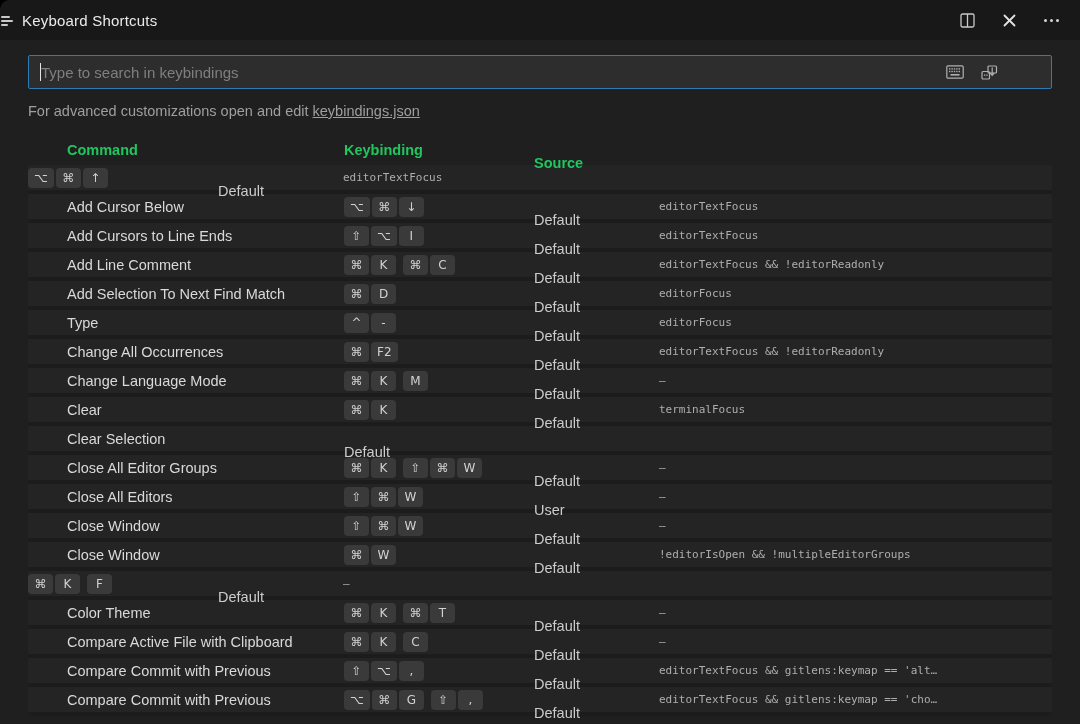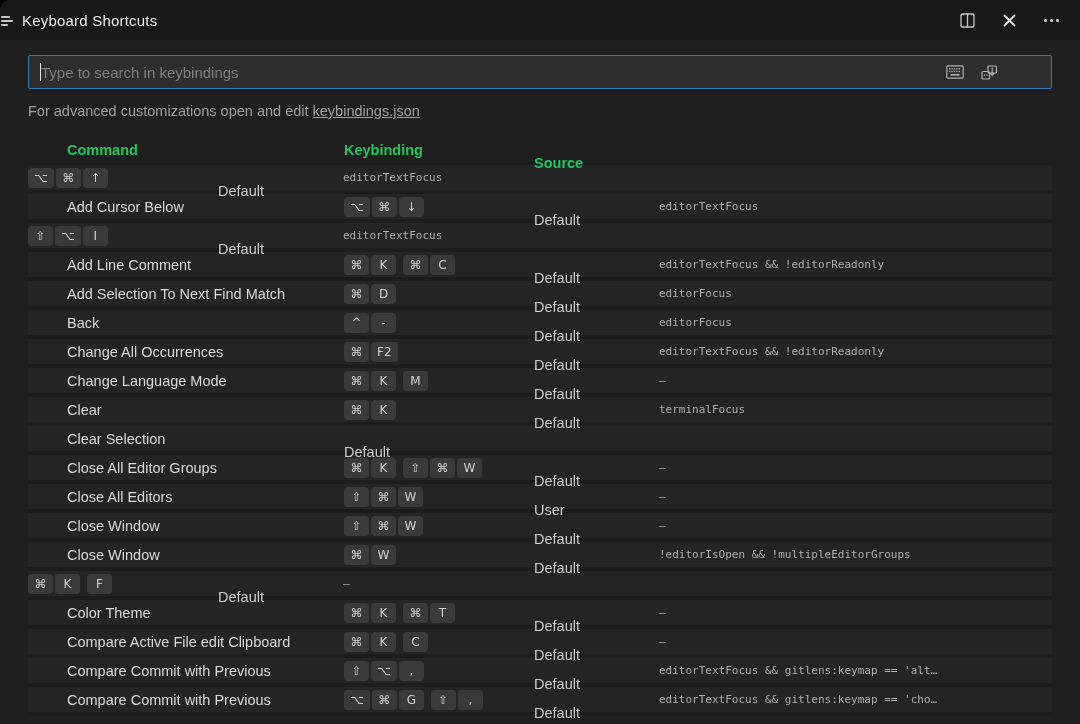--- a/index.html
+++ b/index.html
@@ -165,20 +165,21 @@
               <span class="chord">
                 <span class="key">⌥</span>
                 <span class="key">⌘</span>
                 <span class="key">↓</span>
               </span>
             </span>
     <span class="cell c-source">Default</span>
     <span class="cell c-when">editorTextFocus</span>
   </div>
           <div class="row">
+    <span class="cell c-command">Add Cursors to Line Ends</span>
     <span class="cell c-keybinding">
               <span class="chord">
                 <span class="key">⇧</span>
                 <span class="key">⌥</span>
                 <span class="key">I</span>
               </span>
             </span>
     <span class="cell c-source">Default</span>
     <span class="cell c-when">editorTextFocus</span>
   </div>
@@ -202,21 +203,21 @@
     <span class="cell c-keybinding">
               <span class="chord">
                 <span class="key">⌘</span>
                 <span class="key">D</span>
               </span>
             </span>
     <span class="cell c-source">Default</span>
     <span class="cell c-when">editorFocus</span>
   </div>
           <div class="row">
-    <span class="cell c-command">Back</span>
+    <span class="cell c-command">Type</span>
     <span class="cell c-keybinding">
               <span class="chord">
                 <span class="key">^</span>
                 <span class="key">-</span>
               </span>
             </span>
     <span class="cell c-source">Default</span>
     <span class="cell c-when">editorFocus</span>
   </div>
           <div class="row">
@@ -332,21 +333,21 @@
               </span>
               <span class="chord">
                 <span class="key">⌘</span>
                 <span class="key">T</span>
               </span>
             </span>
     <span class="cell c-source">Default</span>
     <span class="cell c-when">—</span>
   </div>
           <div class="row">
-    <span class="cell c-command">Compare Active File edit Clipboard</span>
+    <span class="cell c-command">Compare Active File with Clipboard</span>
     <span class="cell c-keybinding">
               <span class="chord">
                 <span class="key">⌘</span>
                 <span class="key">K</span>
               </span>
               <span class="chord">
                 <span class="key">C</span>
               </span>
             </span>
     <span class="cell c-source">Default</span>

